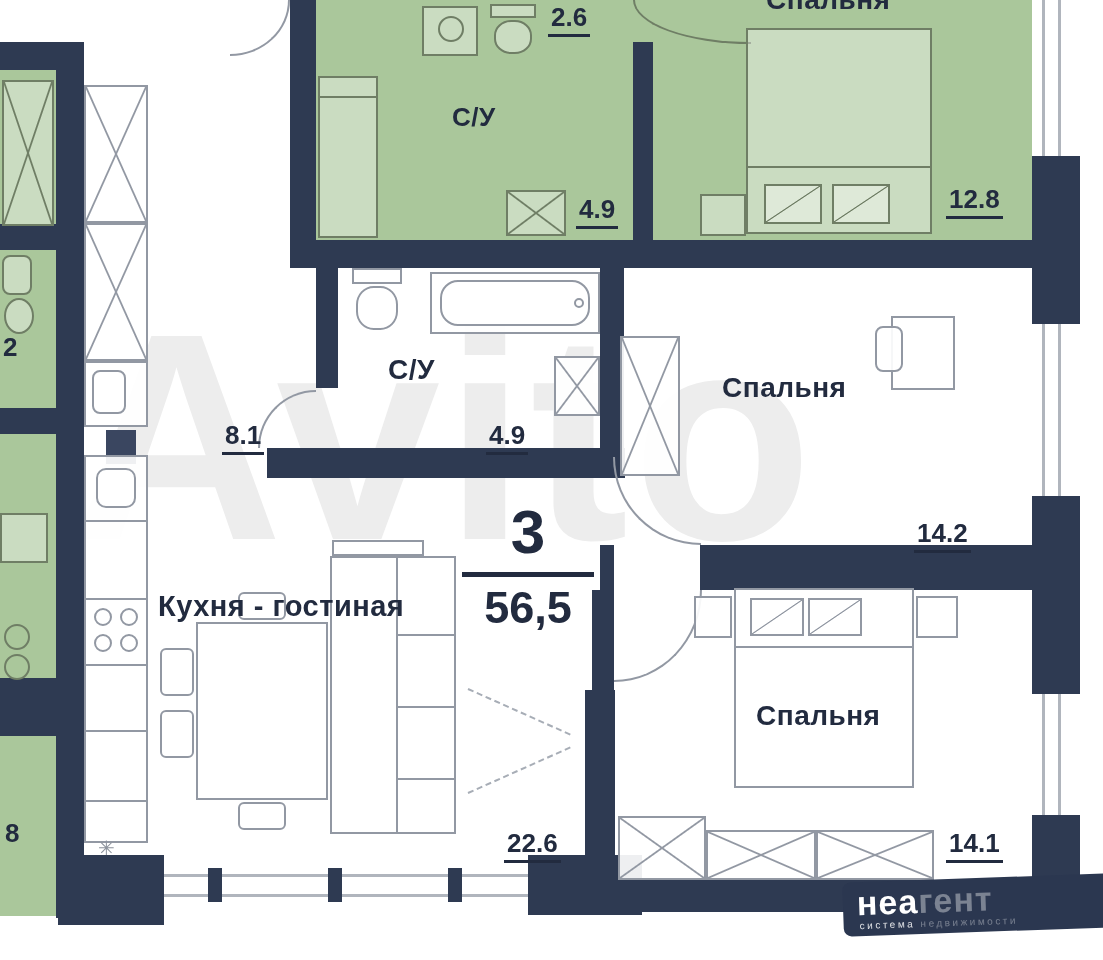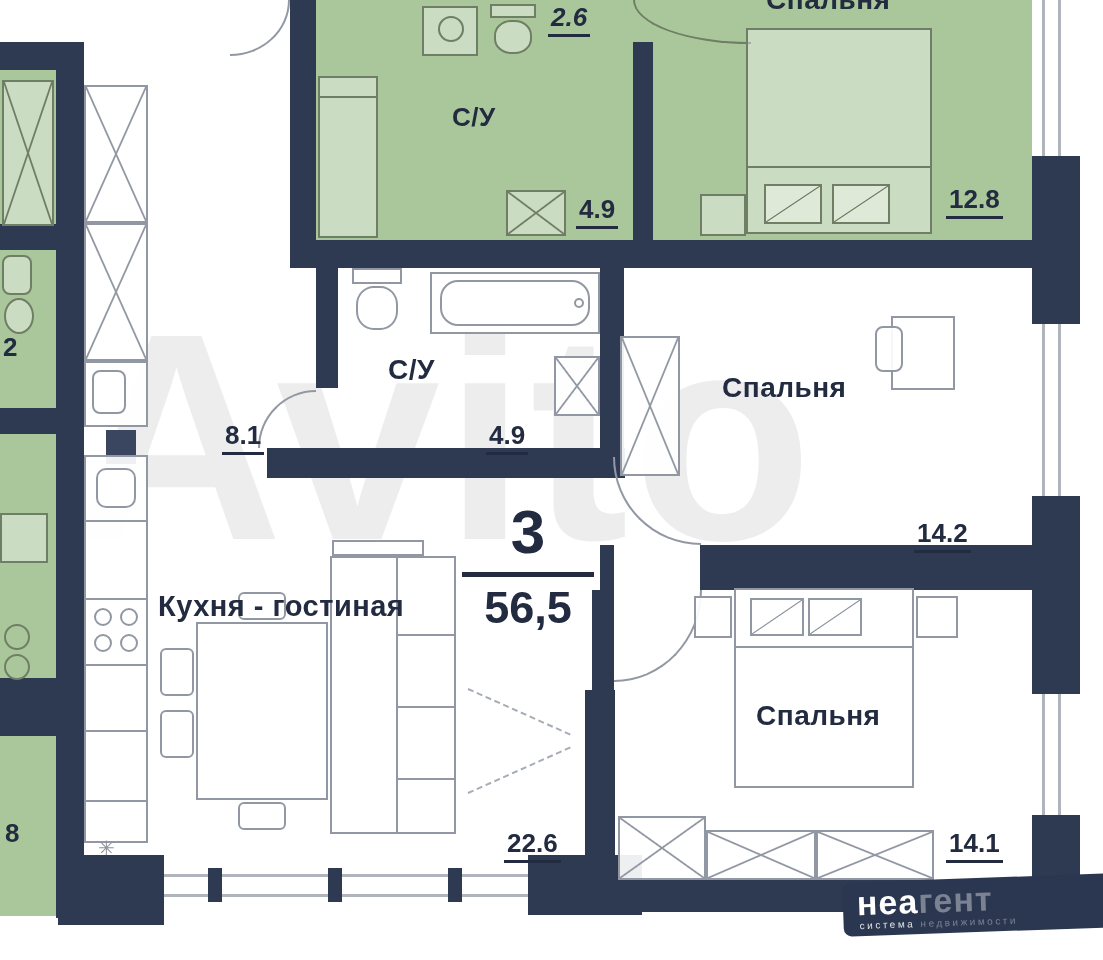--- a/index.html
+++ b/index.html
@@ -174,21 +174,21 @@
   <div class="rarea" style="left:486px;top:420px;">4.9</div>
   <div class="rname" style="left:158px;top:590px;font-size:29px;">Кухня - гостиная</div>
   <div class="rarea" style="left:504px;top:828px;">22.6</div>
   <div class="rname" style="left:722px;top:372px;">Спальня</div>
   <div class="rarea" style="left:914px;top:518px;">14.2</div>
   <div class="rname" style="left:756px;top:700px;">Спальня</div>
   <div class="rarea" style="left:946px;top:828px;">14.1</div>
 
   <div class="rname" style="left:452px;top:102px;font-size:26px;">С/У</div>
   <div class="rarea" style="left:576px;top:194px;">4.9</div>
-  <div class="rarea" style="left:548px;top:2px;font-style:italic;">2.6</div>
+  <div class="rarea" style="left:548px;top:2px;">2.6</div>
   <div class="rname" style="left:766px;top:-16px;">Спальня</div>
   <div class="rarea" style="left:946px;top:184px;">12.8</div>
   <div class="rarea" style="left:0;top:332px;border-bottom:none;">2</div>
   <div class="rarea" style="left:2px;top:818px;border-bottom:none;">8</div>
 
   <div class="abs" style="left:462px;top:496px;width:132px;text-align:center;font-size:62px;font-weight:600;color:var(--label);">3</div>
   <div class="abs" style="left:462px;top:572px;width:132px;height:5px;background:var(--label);"></div>
   <div class="abs" style="left:462px;top:582px;width:132px;text-align:center;font-size:45px;font-weight:600;color:var(--label);">56,5</div>
 
   <div id="logo">

